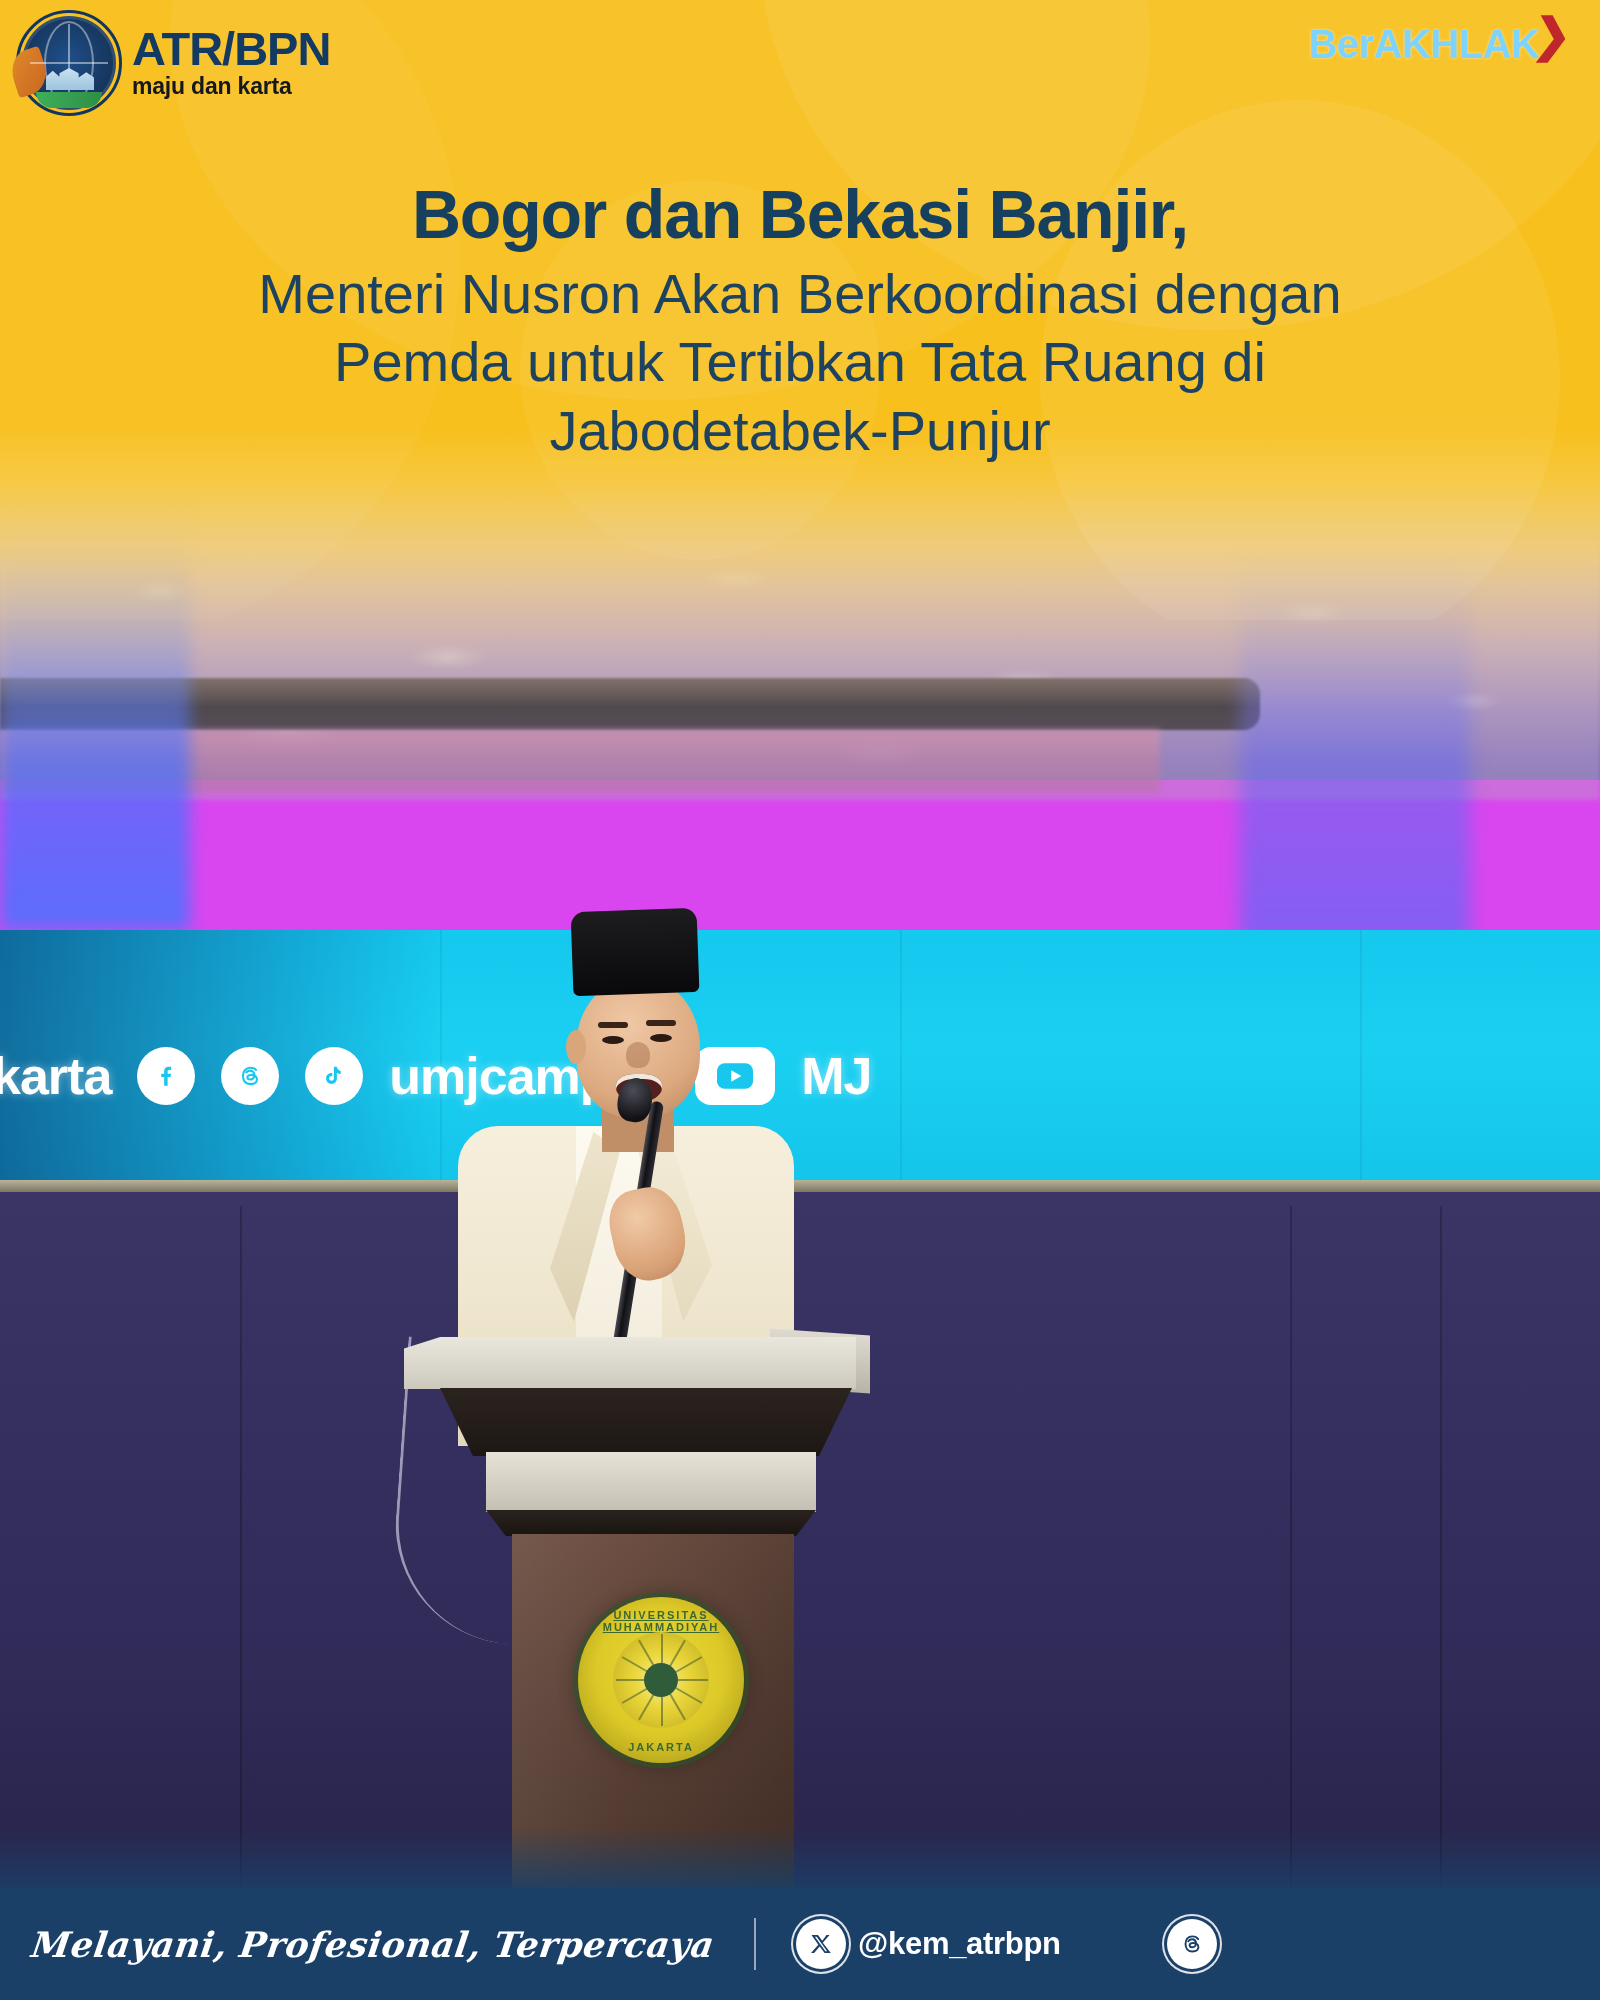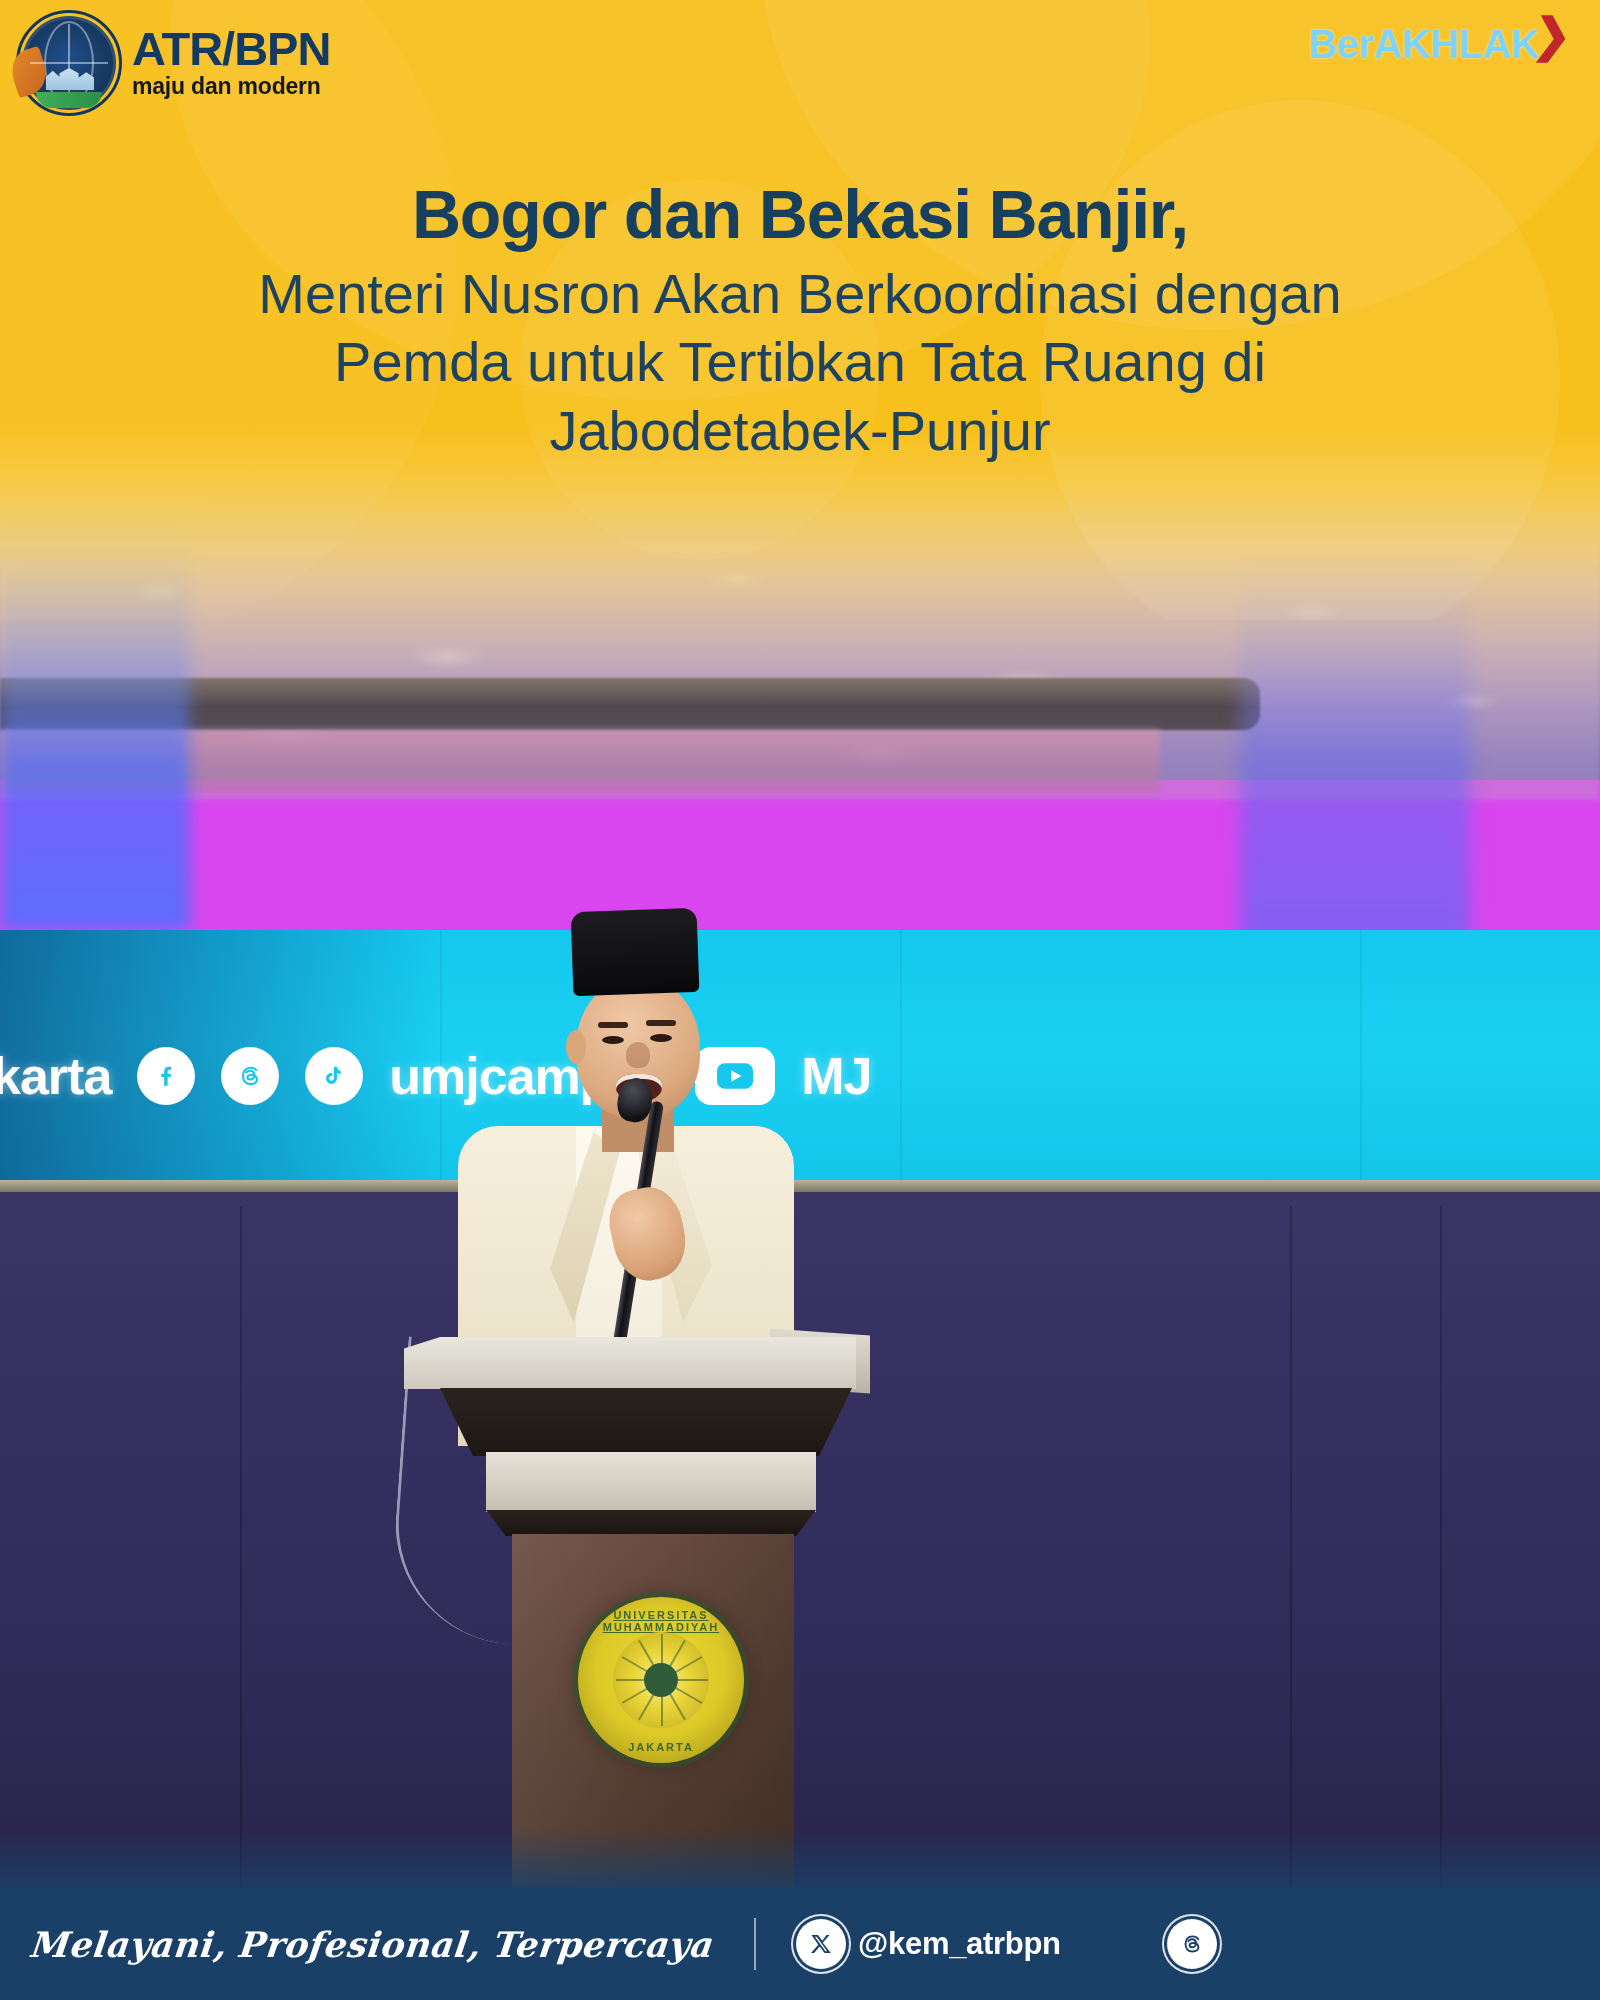--- a/index.html
+++ b/index.html
@@ -493,21 +493,21 @@
   <div class="logo-left">
     <div class="globe-mark">
       <div class="globe-ring"></div>
       <div class="globe-ell"></div>
       <div class="globe-houses"></div>
       <div class="globe-leaf-l"></div>
       <div class="globe-base"></div>
     </div>
     <div>
       <div class="logo-text-atr">ATR/BPN</div>
-      <div class="logo-text-sub">maju dan modern</div>
+      <div class="logo-text-sub">maju dan karta</div>
     </div>
   </div>
 
   <div class="logo-right">
     <div class="berakhlak">BerAKHLAK</div>
     <div class="chev">❯</div>
   </div>
 
   <div class="headline">
     <div class="h-main">Bogor dan Bekasi Banjir,</div>

